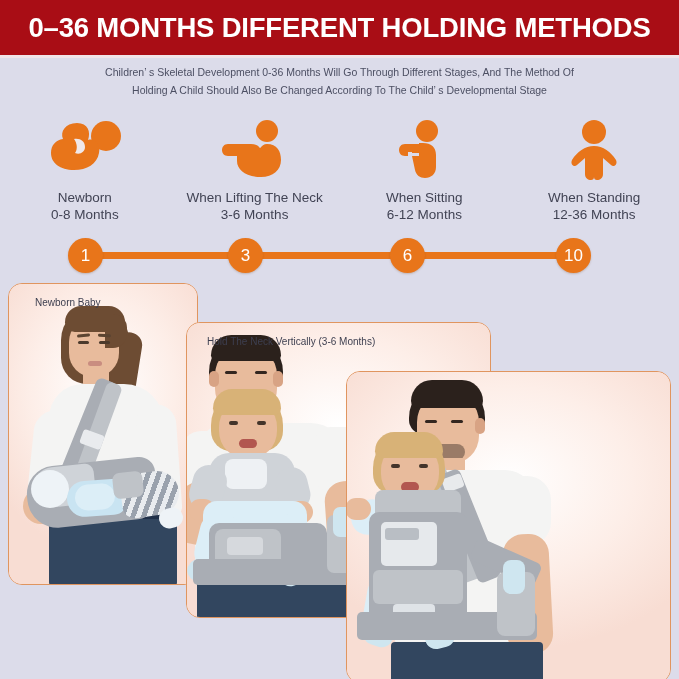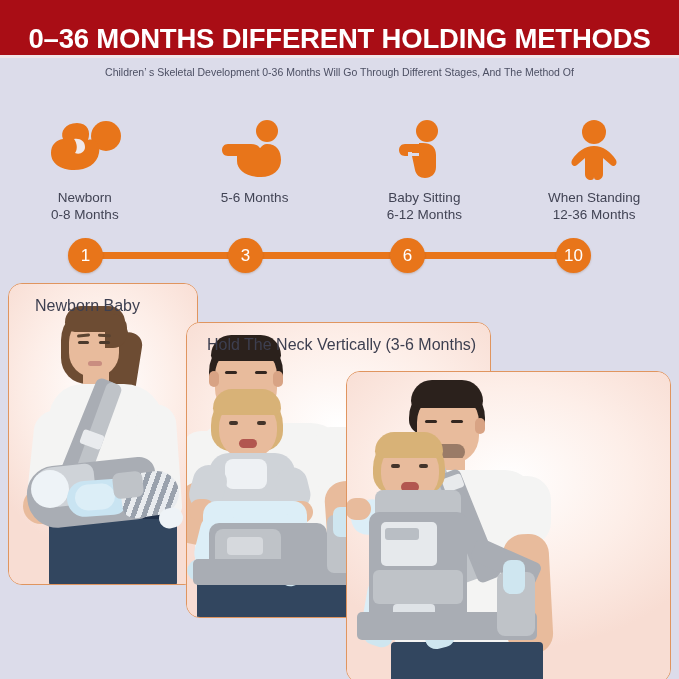--- a/index.html
+++ b/index.html
@@ -8,21 +8,21 @@
     font-family: "Liberation Sans", sans-serif;
     background:#dcdcea;
     position:relative;
     overflow:hidden;
   }
 
   
   #header-banner {
     position:absolute; left:0; top:0; width:679px; height:55px;
     background:#a90d15;
-    display:flex; align-items:flex-end; justify-content:center;
+    display:flex; align-items:center; justify-content:center;
   }
   #header-title {
     color:#ffffff;
     font-size:27.5px;
     font-weight:bold;
     letter-spacing:-0.2px;
     white-space:nowrap;
   }
   #header-rule {
     position:absolute; left:0; top:55px; width:679px; height:3px;
@@ -75,21 +75,21 @@
   
   .photo-card {
     position:absolute;
     border:1.4px solid #e0955f;
     border-radius:14px;
     background:#fbe4dc;
     overflow:hidden;
   }
   .card-caption {
     position:absolute; z-index:4;
-    color:#3d3f50; font-size:16px; white-space:nowrap;
+    color:#3d3f50; font-size:10px; white-space:nowrap;
   }
   .card-photo { position:absolute; inset:0; overflow:hidden; }
 
   
   .photo-bg {
     position:absolute; inset:0;
     background:
       radial-gradient(ellipse 70% 55% at 50% 35%, #ffffff 0%, #fdeee8 55%, #f8ddd3 100%);
   }
 
@@ -111,20 +111,21 @@
 </head>
 <body>
 
 <div id="header-banner">
   <div id="header-title">0–36 MONTHS DIFFERENT HOLDING METHODS</div>
 </div>
 <div id="header-rule"></div>
 
 <div id="subtitle-block">
   <p>Children’ s Skeletal Development 0-36 Months Will Go Through Different Stages, And The Method Of</p>
+  <p>Holding A Child Should Also Be Changed According To The Child’ s Developmental Stage</p>
 </div>
 
 <div id="stages-row">
 
   <div class="stage-col">
     <div class="stage-icon">
       <svg width="84" height="62" viewBox="0 0 84 62">
         <circle cx="63" cy="16" r="15" fill="#e8751a"></circle>
         <path d="M34 3 C45 3 48 12 45 20 C52 18 58 24 56 33 C54 44 44 50 31 50 C17 50 8 43 8 33 C8 25 13 20 20 19 C17 12 22 3 34 3 Z" fill="#e8751a"></path>
         <path d="M31 19 C37 18 42 21 42 27 C42 32 37 35 32 33 C35 29 34 23 31 19 Z" fill="#f0e8ea"></path>
@@ -137,34 +138,35 @@
   </div>
 
   <div class="stage-col">
     <div class="stage-icon">
       <svg width="76" height="62" viewBox="0 0 76 62">
         <circle cx="50" cy="11" r="11" fill="#e8751a"></circle>
         <path d="M50 24 C60 24 64 31 64 40 C64 50 56 57 44 57 C29 57 20 50 20 41 L20 36 L11 36 C7 36 5 33 5 30 C5 27 7 24 11 24 L34 24 C40 24 44 27 44 32 C44 36 41 39 37 39 C41 31 44 24 50 24 Z" fill="#e8751a"></path>
       </svg>
     </div>
     <div class="stage-label">
-      <div>5-6 Months</div>
+      <div>When Lifting The Neck</div>
+      <div>3-6 Months</div>
     </div>
   </div>
 
   <div class="stage-col">
     <div class="stage-icon">
       <svg width="58" height="62" viewBox="0 0 58 62">
         <circle cx="32" cy="11" r="11" fill="#e8751a"></circle>
         <path d="M28 23 C36 23 41 27 41 35 L41 47 C41 54 36 58 30 58 C25 58 21 55 20 50 L17 36 L10 36 C6 36 4 33 4 30 C4 27 6 24 10 24 L22 24 L22 32 L13 32 L13 36 L24 36 L24 23 Z" fill="#e8751a"></path>
         <path d="M22 24 L31 24 L31 33 L17 33 L17 27 Z" fill="#e8751a"></path>
       </svg>
     </div>
     <div class="stage-label">
-      <div>Baby Sitting</div>
+      <div>When Sitting</div>
       <div>6-12 Months</div>
     </div>
   </div>
 
   <div class="stage-col">
     <div class="stage-icon">
       <svg width="58" height="62" viewBox="0 0 58 62">
         <circle cx="29" cy="12" r="12" fill="#e8751a"></circle>
         <path d="M29 26 C38 26 46 32 51 40 C53 44 49 48 46 45 L38 38 L38 54 C38 58 35 60 32 60 C30 60 29 59 29 57 C29 59 28 60 26 60 C23 60 20 58 20 54 L20 38 L12 45 C9 48 5 44 7 40 C12 32 20 26 29 26 Z" fill="#e8751a"></path>
       </svg>

